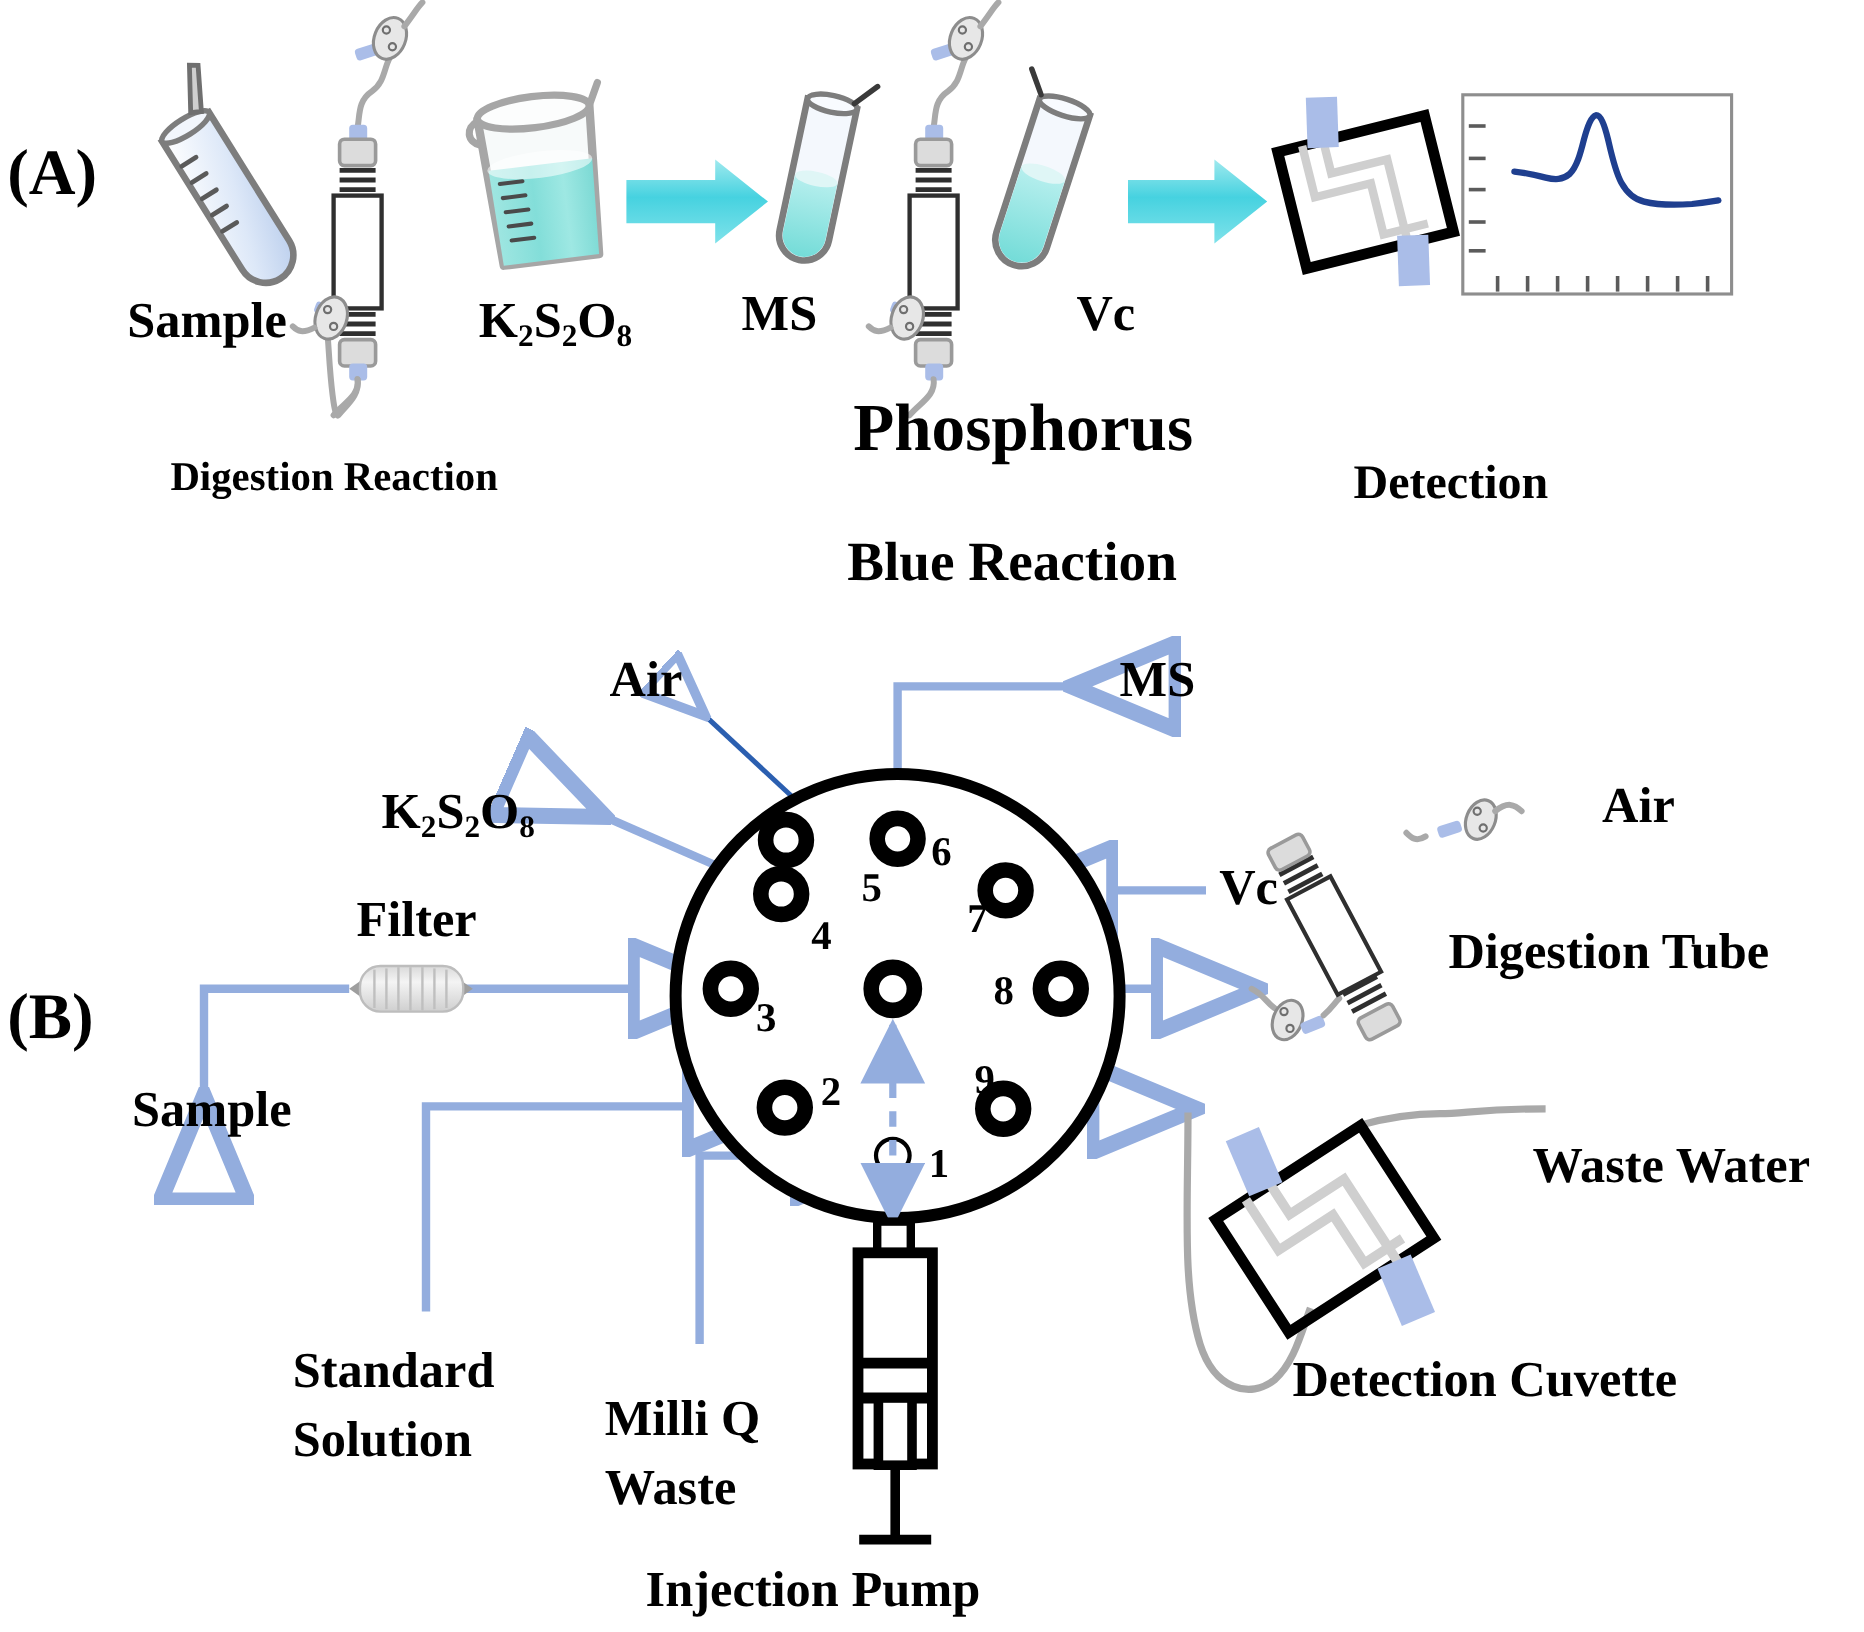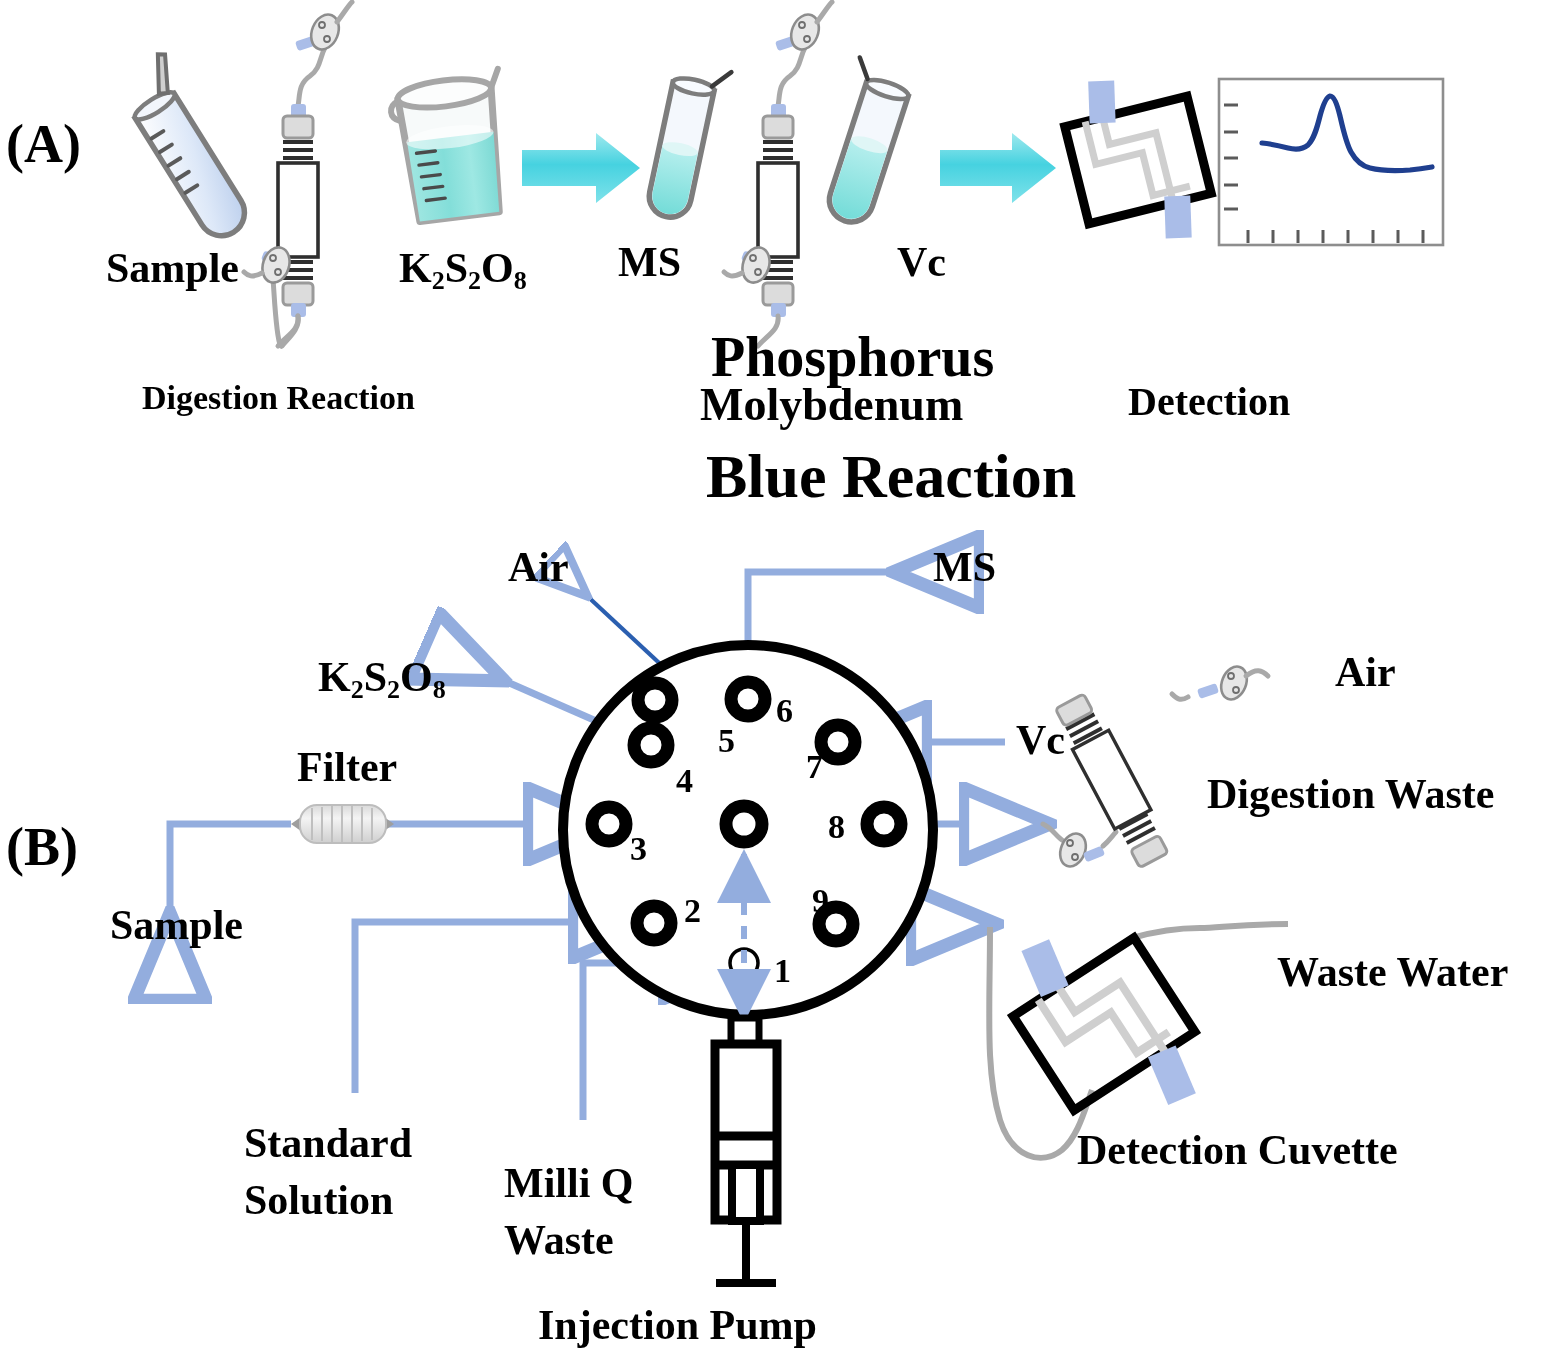--- a/index.html
+++ b/index.html
@@ -343,42 +343,41 @@
 
   <div class="lbl big" style="left:399px;top:246px;"><span>K</span><sub>2</sub><span>S</span><sub>2</sub><span>O</span><sub>8</sub></div>
 
   <div class="lbl big" style="left:618px;top:240px;">MS</div>
 
   <div class="lbl big" style="left:897px;top:240px;">Vc</div>
 
   <div class="lbl" style="left:142px;top:380px;font-size:34px;">Digestion Reaction</div>
 
   <div class="lbl" style="left:711px;top:327px;font-size:56px;">Phosphorus</div>
-  <div class="lbl" style="left:700px;top:380px;font-size:46px;">Molybdenum</div>
-  <div class="lbl" style="left:706px;top:443px;font-size:62px;">Blue Reaction</div>
+  <div class="lbl" style="left:706px;top:443px;font-size:46px;">Blue Reaction</div>
 
   <div class="lbl" style="left:1128px;top:380px;font-size:40px;">Detection</div>
 
   <div class="lbl panel-tag" style="left:6px;top:818px;">(B)</div>
 
   <div class="lbl big" style="left:508px;top:545px;">Air</div>
 
   <div class="lbl big" style="left:933px;top:545px;">MS</div>
 
   <div class="lbl big" style="left:318px;top:655px;"><span>K</span><sub>2</sub><span>S</span><sub>2</sub><span>O</span><sub>8</sub></div>
 
   <div class="lbl big" style="left:1016px;top:718px;">Vc</div>
 
   <div class="lbl big" style="left:297px;top:745px;font-family:Liberation Serif, serif;">Filter</div>
 
   <div class="lbl big" style="left:110px;top:903px;">Sample</div>
 
   <div class="lbl big" style="left:1335px;top:650px;">Air</div>
 
-  <div class="lbl big" style="left:1207px;top:772px;">Digestion Waste</div>
+  <div class="lbl big" style="left:1207px;top:772px;">Digestion Tube</div>
 
   <div class="lbl big" style="left:1277px;top:950px;">Waste Water</div>
 
   <div class="lbl big" style="left:1077px;top:1128px;">Detection Cuvette</div>
 
   <div class="lbl big" style="left:244px;top:1121px;">Standard</div>
   <div class="lbl big" style="left:244px;top:1178px;">Solution</div>
 
   <div class="lbl big" style="left:504px;top:1161px;">Milli Q</div>
   <div class="lbl big" style="left:504px;top:1218px;">Waste</div>

